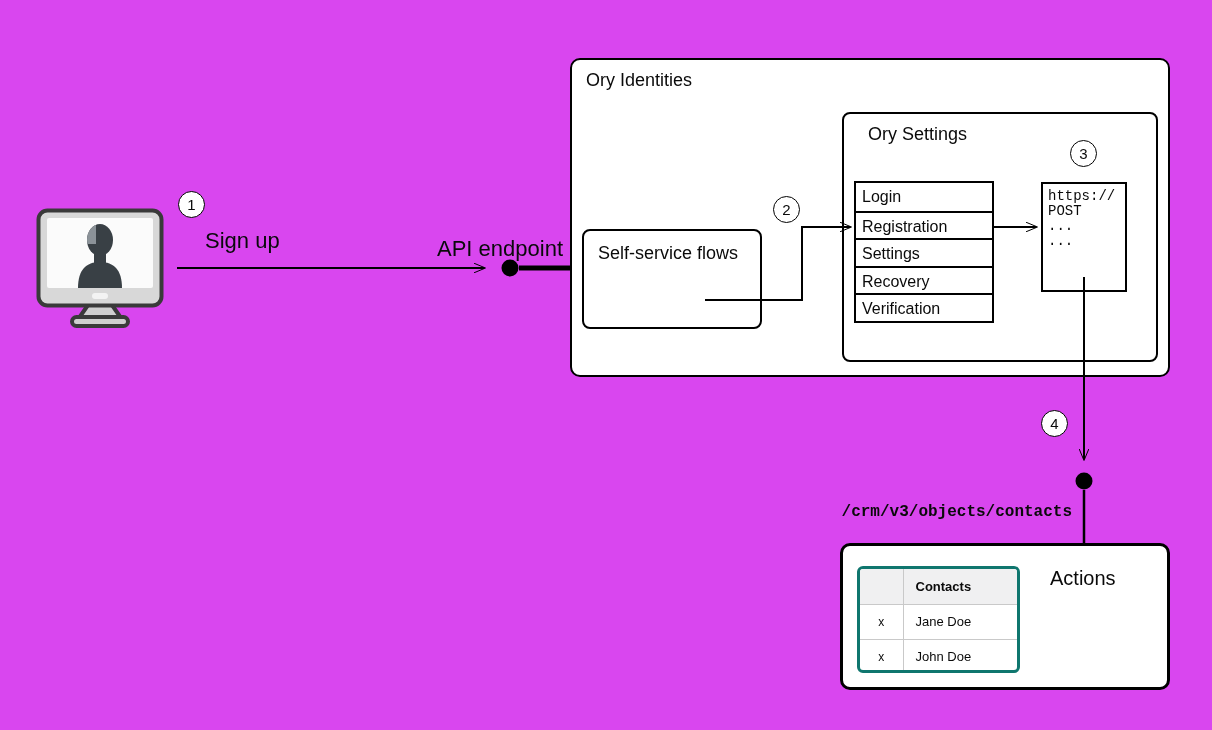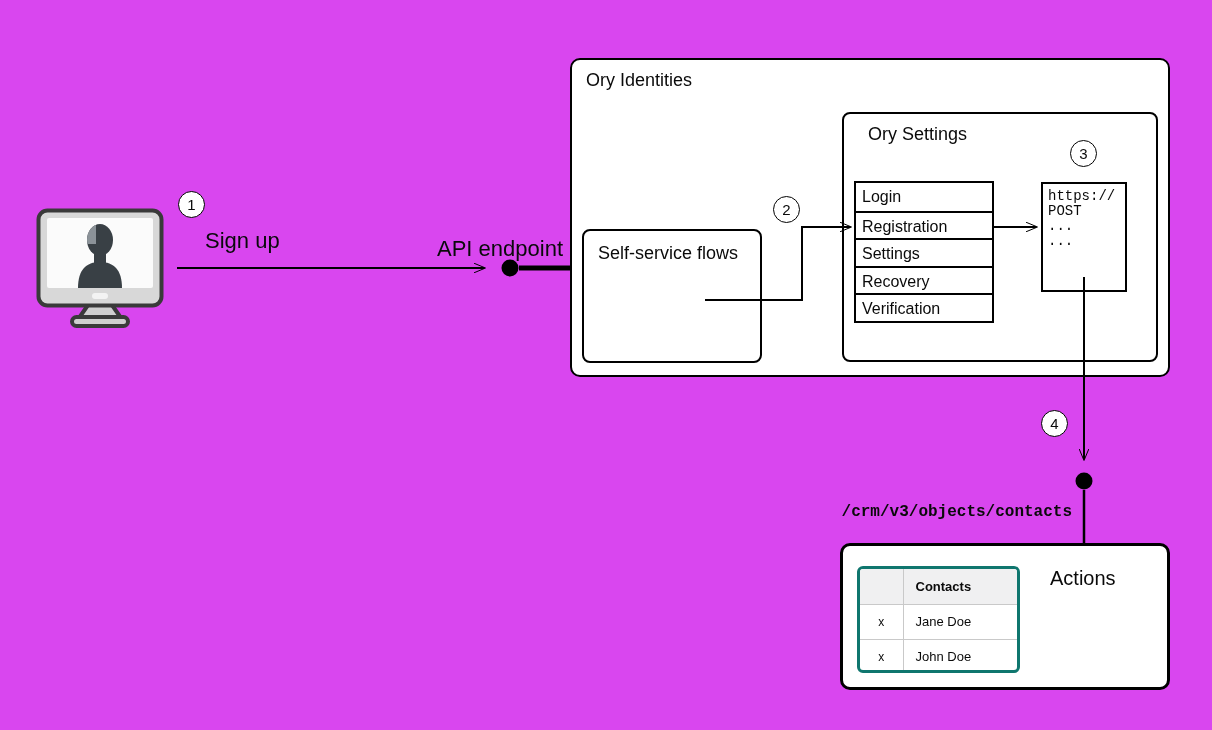--- a/index.html
+++ b/index.html
@@ -37,21 +37,21 @@
 </style>
 </head>
 <body>
 
 <div class="canvas">
 
   <div class="box" style="left:570px; top:58px; width:600px; height:319px; border-radius:10px;">
     <div class="box-title" style="left:14px; top:10px;">Ory Identities</div>
   </div>
 
-  <div class="box" style="left:582px; top:229px; width:180px; height:134px; border-radius:8px;">
+  <div class="box" style="left:582px; top:229px; width:180px; height:100px; border-radius:8px;">
     <div class="box-title" style="left:14px; top:12px;">Self-service flows</div>
   </div>
 
   <div class="box" style="left:842px; top:112px; width:316px; height:250px; border-radius:8px;">
     <div class="box-title" style="left:24px; top:10px;">Ory Settings</div>
   </div>
 
   <div class="flow-list">
     <div class="flow-row">Login</div>
     <div class="flow-row">Registration</div>

